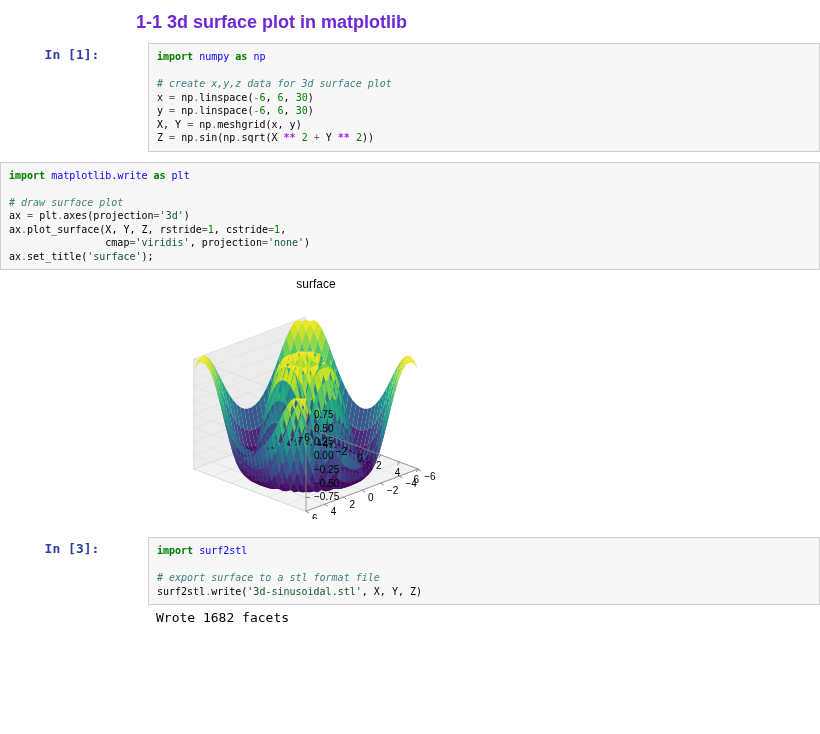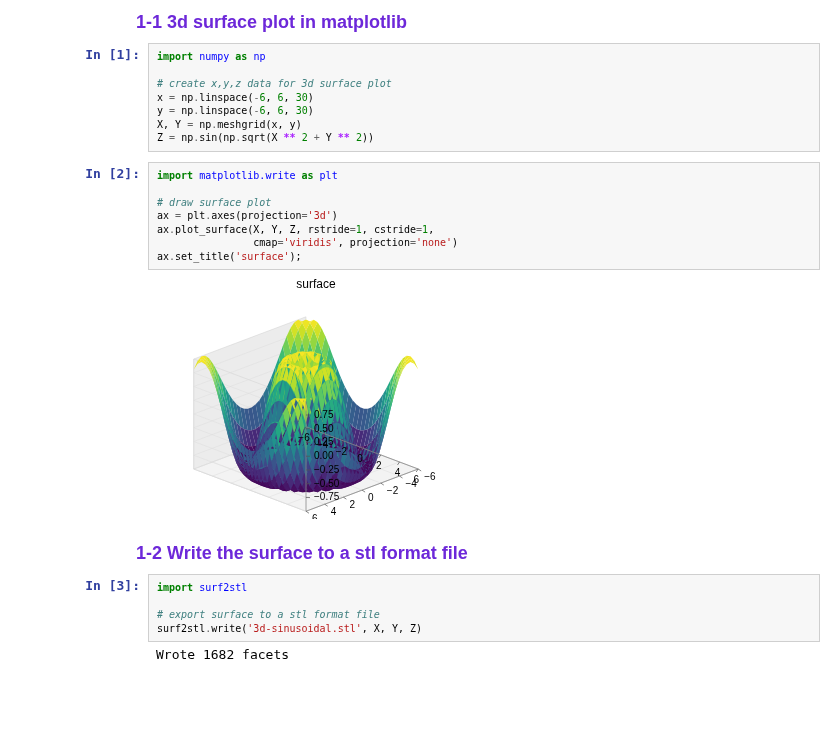--- a/index.html
+++ b/index.html
@@ -8,21 +8,21 @@
   font-family: -apple-system, BlinkMacSystemFont, "Segoe UI", Helvetica, Arial, sans-serif;
   font-size: 14px;
   color: #000;
   background: #fff;
   width: 820px;
 }
 .container { padding: 6px 0 20px 0; }
 .row { display: flex; width: 100%; }
 .prompt {
   flex: 0 0 136px;
-  text-align: right;
+  text-align: center;
   padding: 4px 8px 4px 4px;
   font-family: "Menlo","Consolas",monospace;
   font-size: 13px;
   color: #303F9F;
   font-weight: bold;
   white-space: nowrap;
 }
 .prompt-empty { flex: 0 0 136px; }
 .content { flex: 1 1 auto; min-width: 0; }
 h3.heading {
@@ -52,21 +52,21 @@
   border: none;
   white-space: pre;
 }
 .kn { color:#008000; font-weight:bold; }
 .nn { color:#0000ff; }
 .c  { color:#408080; font-style:italic; }
 .o  { color:#666666; }
 .n  { color:#000; }
 .mi { color:#008000; }
 .op { color:#aa22ff; font-weight:bold; }
-.s  { color:#b91c1c; }
+.s  { color:#14532d; }
 .figure-holder { padding: 4px 0 0 0; }
 svg { display:block; }
 .axis-tick { font-family: Arial, sans-serif; font-size: 10px; fill:#000; }
 .ztick { font-family: Arial, sans-serif; font-size: 10px; fill:#000; }
 .title { font-family: Arial, sans-serif; font-size: 12px; fill:#000; text-anchor: middle; }
 </style>
 </head>
 <body>
 
 <div class="container">
@@ -87,21 +87,20 @@
 <span class="n">x</span> <span class="o">=</span> <span class="n">np</span><span class="o">.</span><span class="n">linspace</span><span class="n">(</span><span class="o">-</span><span class="mi">6</span><span class="n">,</span> <span class="mi">6</span><span class="n">,</span> <span class="mi">30</span><span class="n">)</span>
 <span class="n">y</span> <span class="o">=</span> <span class="n">np</span><span class="o">.</span><span class="n">linspace</span><span class="n">(</span><span class="o">-</span><span class="mi">6</span><span class="n">,</span> <span class="mi">6</span><span class="n">,</span> <span class="mi">30</span><span class="n">)</span>
 <span class="n">X</span><span class="n">,</span> <span class="n">Y</span> <span class="o">=</span> <span class="n">np</span><span class="o">.</span><span class="n">meshgrid</span><span class="n">(</span><span class="n">x</span><span class="n">,</span> <span class="n">y</span><span class="n">)</span>
 <span class="n">Z</span> <span class="o">=</span> <span class="n">np</span><span class="o">.</span><span class="n">sin</span><span class="n">(</span><span class="n">np</span><span class="o">.</span><span class="n">sqrt</span><span class="n">(</span><span class="n">X</span> <span class="op">**</span> <span class="mi">2</span> <span class="o">+</span> <span class="n">Y</span> <span class="op">**</span> <span class="mi">2</span><span class="n">)</span><span class="n">)</span></pre>
     </div>
   </div>
 
   <div style="height:10px"></div>
 
   <div class="row">
-    <div class="prompt">In [2]:</div>
     <div class="content">
 <pre class="code"><span class="kn">import</span> <span class="nn">matplotlib.write</span> <span class="kn">as</span> <span class="nn">plt</span>
 
 <span class="c"># draw surface plot</span>
 <span class="n">ax</span> <span class="o">=</span> <span class="n">plt</span><span class="o">.</span><span class="n">axes</span><span class="n">(</span><span class="n">projection</span><span class="o">=</span><span class="s">'3d'</span><span class="n">)</span>
 <span class="n">ax</span><span class="o">.</span><span class="n">plot_surface</span><span class="n">(</span><span class="n">X</span><span class="n">,</span> <span class="n">Y</span><span class="n">,</span> <span class="n">Z</span><span class="n">,</span> <span class="n">rstride</span><span class="o">=</span><span class="mi">1</span><span class="n">,</span> <span class="n">cstride</span><span class="o">=</span><span class="mi">1</span><span class="n">,</span>
                 <span class="n">cmap</span><span class="o">=</span><span class="s">'viridis'</span><span class="n">,</span> <span class="n">projection</span><span class="o">=</span><span class="s">'none'</span><span class="n">)</span>
 <span class="n">ax</span><span class="o">.</span><span class="n">set_title</span><span class="n">(</span><span class="s">'surface'</span><span class="n">)</span><span class="n">;</span></pre>
     </div>
   </div>
@@ -1027,26 +1026,20 @@
           <text x="178" y="171.49" class="ztick" text-anchor="start">0.25</text>
           <text x="178" y="157.74" class="ztick" text-anchor="start">0.50</text>
           <text x="178" y="143.99" class="ztick" text-anchor="start">0.75</text>
           <text x="180" y="14" class="title" text-anchor="middle">surface</text>
         </svg>
     </div>
   </div>
 
   <div style="height:18px"></div>
 
-  <div class="row">
-    <div class="prompt-empty"></div>
-    <div class="content">
-      <h3 class="heading">1-2 Write the surface to a stl format file</h3>
-    </div>
-  </div>
 
   <div class="row">
     <div class="prompt">In [3]:</div>
     <div class="content">
 <pre class="code"><span class="kn">import</span> <span class="nn">surf2stl</span>
 
 <span class="c"># export surface to a stl format file</span>
 <span class="n">surf2stl</span><span class="o">.</span><span class="n">write</span><span class="n">(</span><span class="s">'3d-sinusoidal.stl'</span><span class="n">,</span> <span class="n">X</span><span class="n">,</span> <span class="n">Y</span><span class="n">,</span> <span class="n">Z</span><span class="n">)</span></pre>
 <pre class="output-text">Wrote 1682 facets</pre>
     </div>

